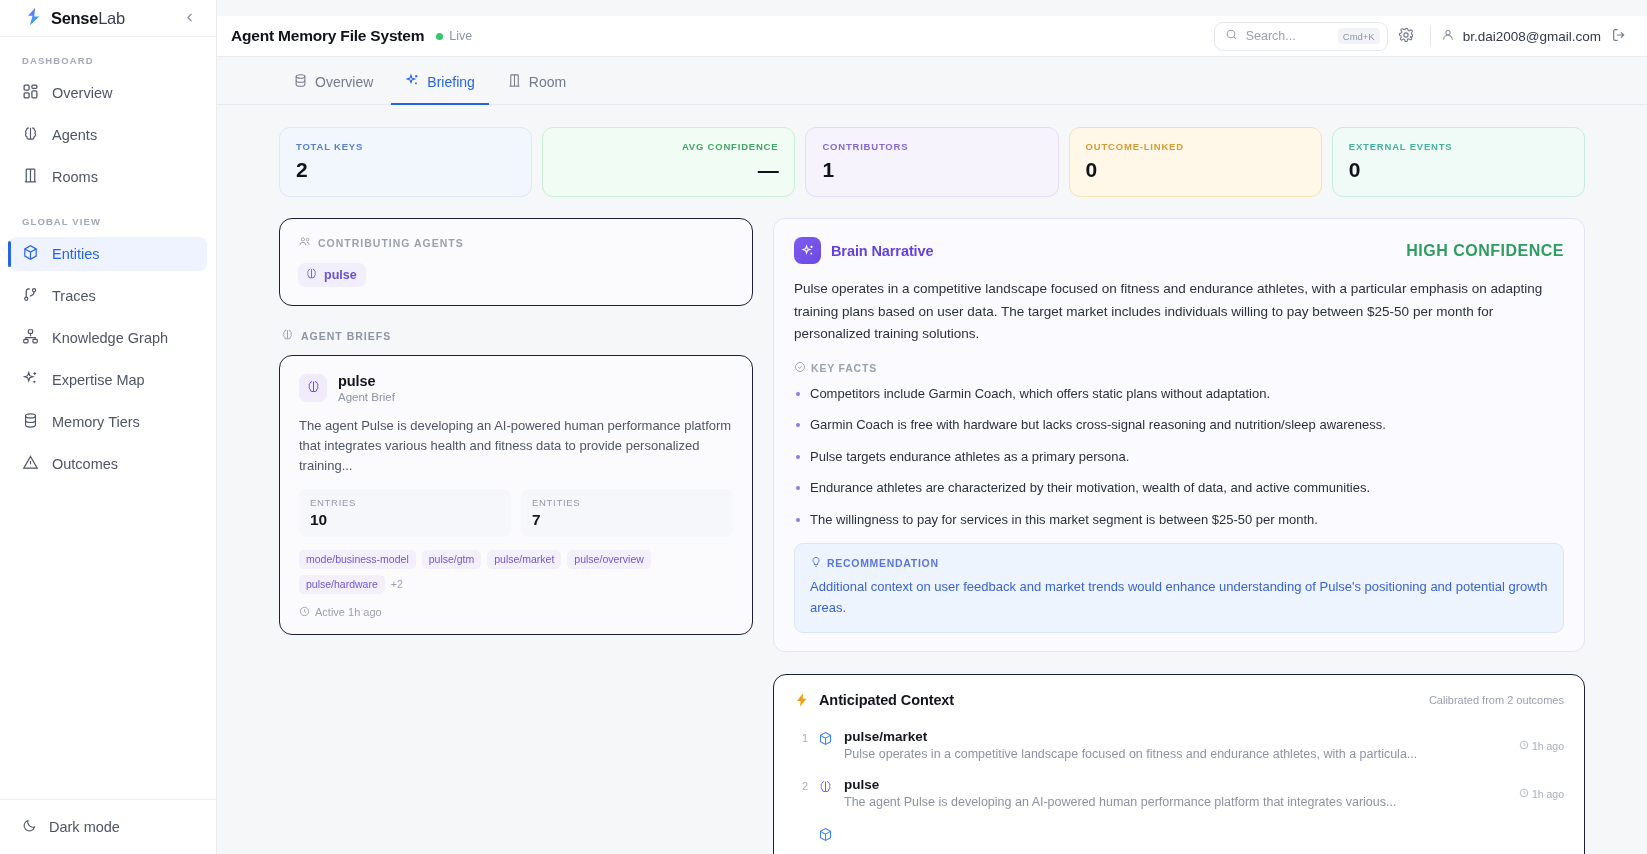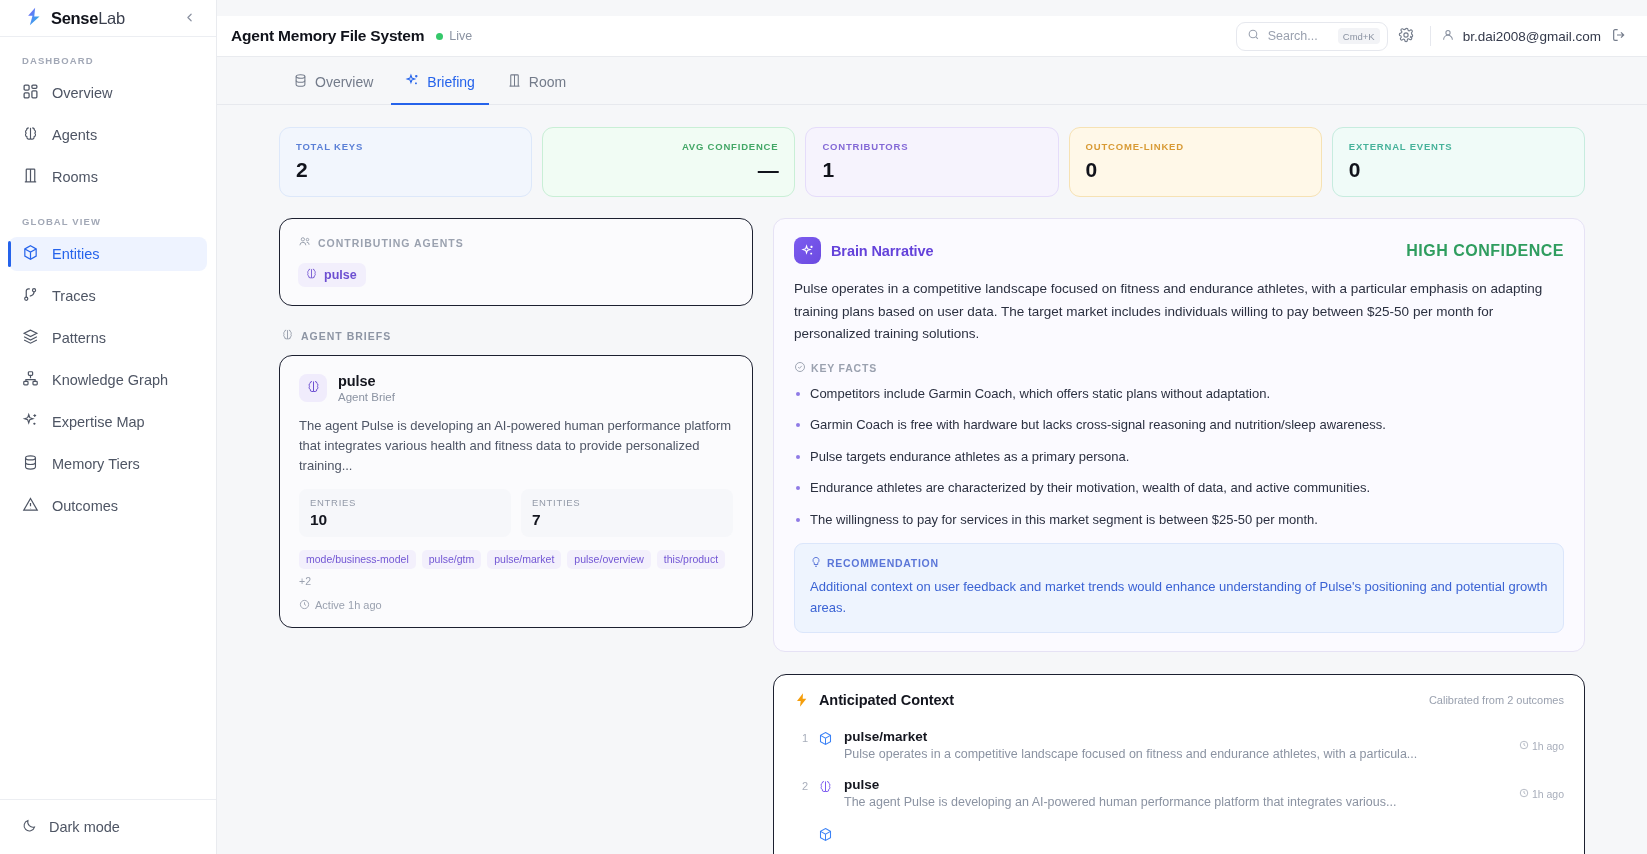--- a/index.html
+++ b/index.html
@@ -74,21 +74,21 @@
     height: 41px; background: #fff; border-bottom: 1px solid #e9ebef;
     display: flex; align-items: center; padding: 0 14px 0 14px; gap: 12px;
   }
   .page-title { font-size: 15.5px; font-weight: 700; color: #10121a; letter-spacing: -0.2px; }
   .live-pill { display: flex; align-items: center; gap: 6px; font-size: 12.5px; color: #8b93a2; }
   .live-dot { width: 7px; height: 7px; border-radius: 50%; background: #35c86a; }
   .topbar-right { margin-left: auto; display: flex; align-items: center; gap: 4px; }
   .search-box {
     display: flex; align-items: center; gap: 8px;
     border: 1px solid #e6e8ee; background: #fff;
-    border-radius: 9px; height: 29px; width: 152px;
+    border-radius: 9px; height: 29px; width: 174px;
     padding: 0 7px 0 10px; cursor: text;
   }
   .search-box .ph { font-size: 12.5px; color: #9aa1af; flex: 1; }
   .kbd {
     font-size: 9.5px; color: #8b93a2; background: #f2f3f6;
     border-radius: 4px; padding: 2.5px 5px; font-family: "Liberation Sans", sans-serif;
   }
   .icon-btn {
     width: 28px; height: 28px; display: flex; align-items: center; justify-content: center;
     color: #757d8c; cursor: pointer; border-radius: 7px; background: none; border: none;
@@ -331,28 +331,20 @@
         <span>Entities</span>
       </div>
       <div class="nav-item">
         <span><svg viewBox="0 0 24 24" fill="none" stroke="currentColor" stroke-width="1.7">
               <circle cx="6" cy="18" r="2.2"></circle>
               <circle cx="17" cy="6" r="2.2"></circle>
               <path d="M6 15.8V7a3 3 0 0 1 3-3h2"></path>
               <path d="M17 8.2c0 4-3 5.5-6 6"></path>
             </svg></span>
         <span>Traces</span>
-      </div>
-      <div class="nav-item">
-        <span><svg viewBox="0 0 24 24" fill="none" stroke="currentColor" stroke-width="1.6">
-              <path d="M12 3 3 7.5 12 12l9-4.5z"></path>
-              <path d="M3 12.5 12 17l9-4.5"></path>
-              <path d="M3 17 12 21.5 21 17"></path>
-            </svg></span>
-        <span>Patterns</span>
       </div>
       <div class="nav-item">
         <span><svg viewBox="0 0 24 24" fill="none" stroke="currentColor" stroke-width="1.7">
               <rect x="9" y="2.5" width="6" height="5" rx="1.2"></rect>
               <rect x="2.5" y="16" width="6" height="5" rx="1.2"></rect>
               <rect x="15.5" y="16" width="6" height="5" rx="1.2"></rect>
               <path d="M12 7.5v4M5.5 16v-2.5h13V16"></path>
             </svg></span>
         <span>Knowledge Graph</span>
       </div>
@@ -542,21 +534,21 @@
                   <div class="metric-label">ENTITIES</div>
                   <div class="metric-value">7</div>
                 </div>
               </div>
 
               <div class="tags">
                 <span class="tag">mode/business-model</span>
                 <span class="tag">pulse/gtm</span>
                 <span class="tag">pulse/market</span>
                 <span class="tag">pulse/overview</span>
-                <span class="tag">this/product</span>
+                <span class="tag">pulse/hardware</span>
                 <span class="tag-more">+2</span>
               </div>
 
               <div class="active-line">
                 <span><svg viewBox="0 0 24 24" fill="none" stroke="currentColor" stroke-width="2">
                       <circle cx="12" cy="12" r="9"></circle>
                       <path d="M12 7v5l3.2 2"></path>
                     </svg></span>
                 <span>Active 1h ago</span>
               </div>

